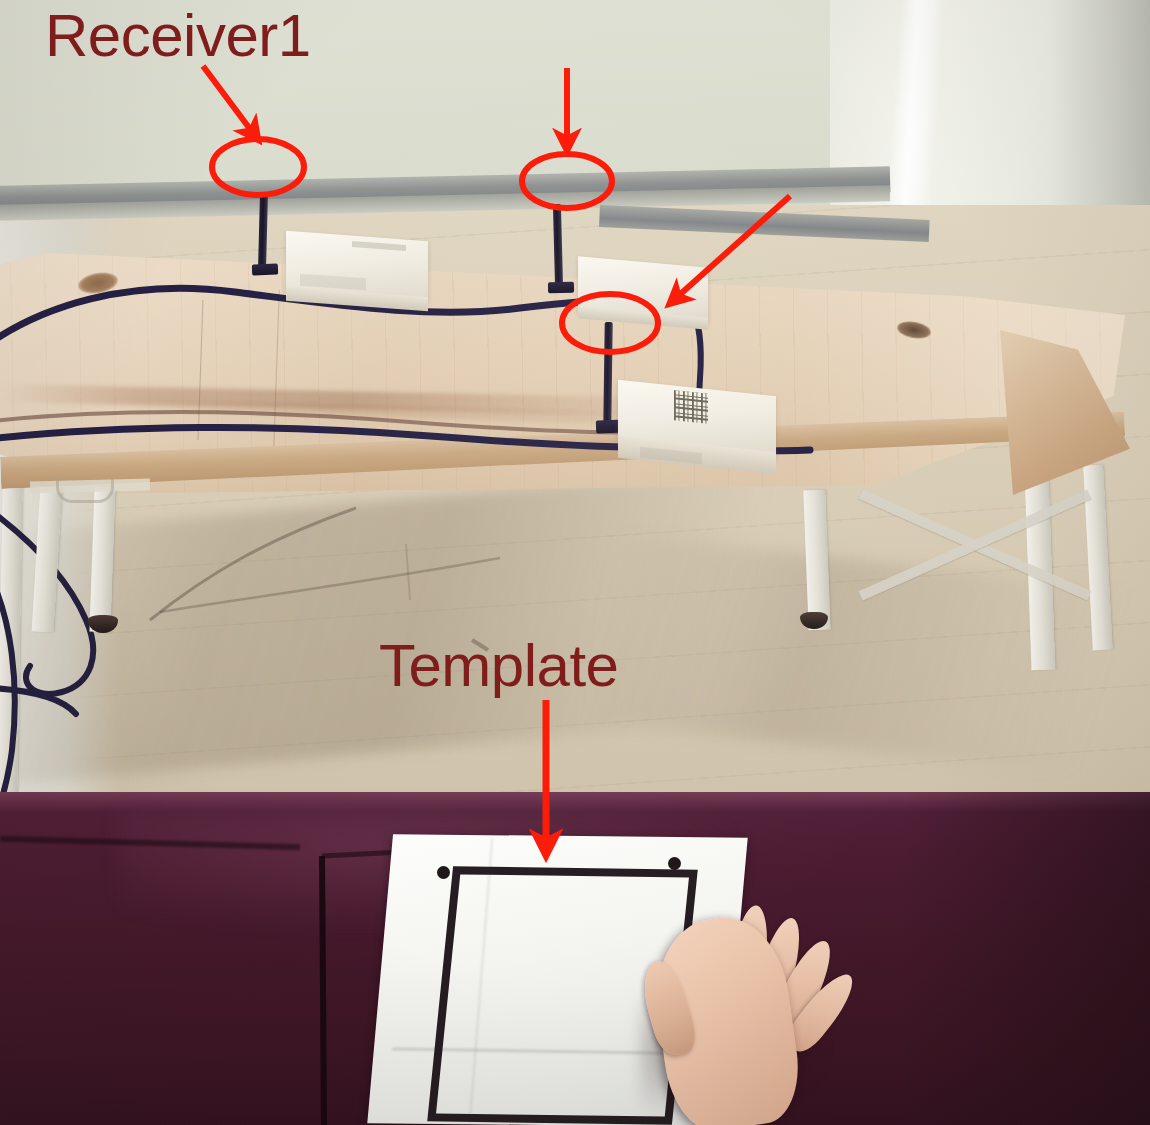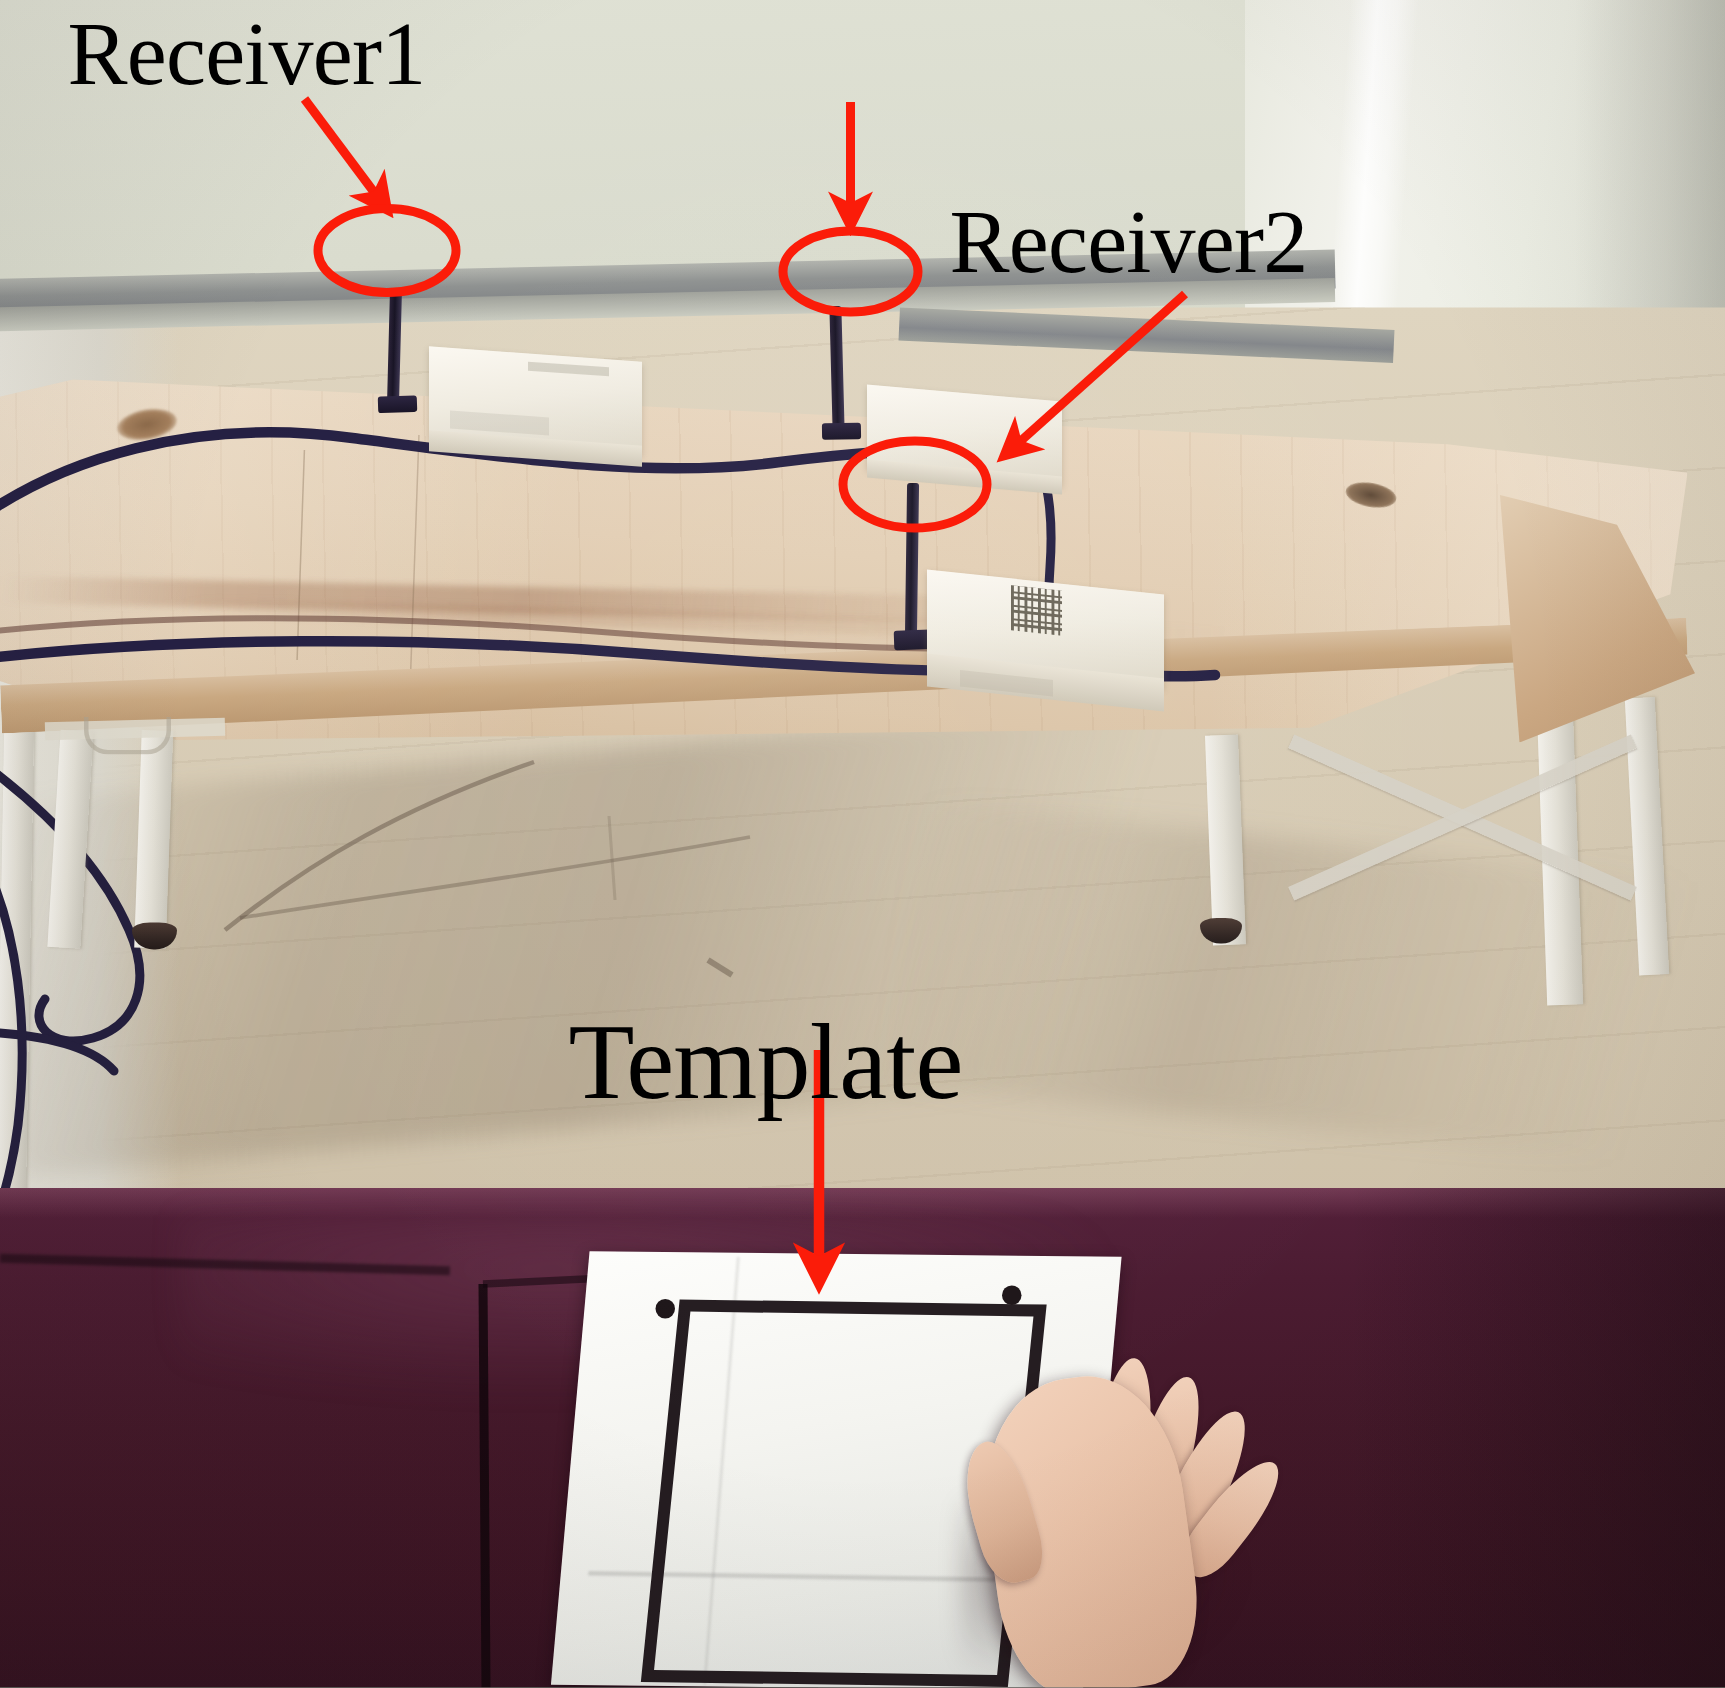--- a/index.html
+++ b/index.html
@@ -318,31 +318,31 @@
   }
 
   
   #annotations {
     position: absolute; inset: 0;
     width: 1150px; height: 1125px;
     pointer-events: none;
   }
   .anno-label {
     position: absolute;
-    color: #000000;
-    font-family: Liberation Serif, serif;
+    color: #7f1d1d;
+    font-family: Liberation Sans, sans-serif;
     font-weight: 400;
     white-space: nowrap;
     line-height: 1;
     letter-spacing: -0.5px;
   }
   #lbl-receiver1   { left: 45px;  top: 6px;   font-size: 60px; }
   #lbl-transmitter { left: 468px; top: 4px;   font-size: 60px; }
   #lbl-receiver2   { left: 633px; top: 131px; font-size: 60px; }
-  #lbl-template    { left: 379px; top: 636px; font-size: 72px; margin-top: 36px; }
+  #lbl-template    { left: 379px; top: 636px; font-size: 60px; }
 
   
   #photo-soft {
     position: absolute; inset: 0;
     pointer-events: none;
     background:
       radial-gradient(ellipse at 50% 42%, rgba(255,255,255,0.05) 0%, rgba(0,0,0,0.0) 55%, rgba(40,30,25,0.10) 100%);
   }
 </style>
 </head>
@@ -484,17 +484,16 @@
     </g>
 
     <g>
       <line x1="546" y1="700" x2="546" y2="845" stroke="#fb1c09" stroke-width="7" marker-end="url(#arrowhead)"></line>
     </g>
   </svg>
 
   <div class="anno-label" id="lbl-receiver1">Receiver1</div>
 
 
-  <div class="anno-label" id="lbl-receiver2">Receiver2</div>
 
   <div class="anno-label" id="lbl-template">Template</div>
 
 </div>
 
 </body></html>

